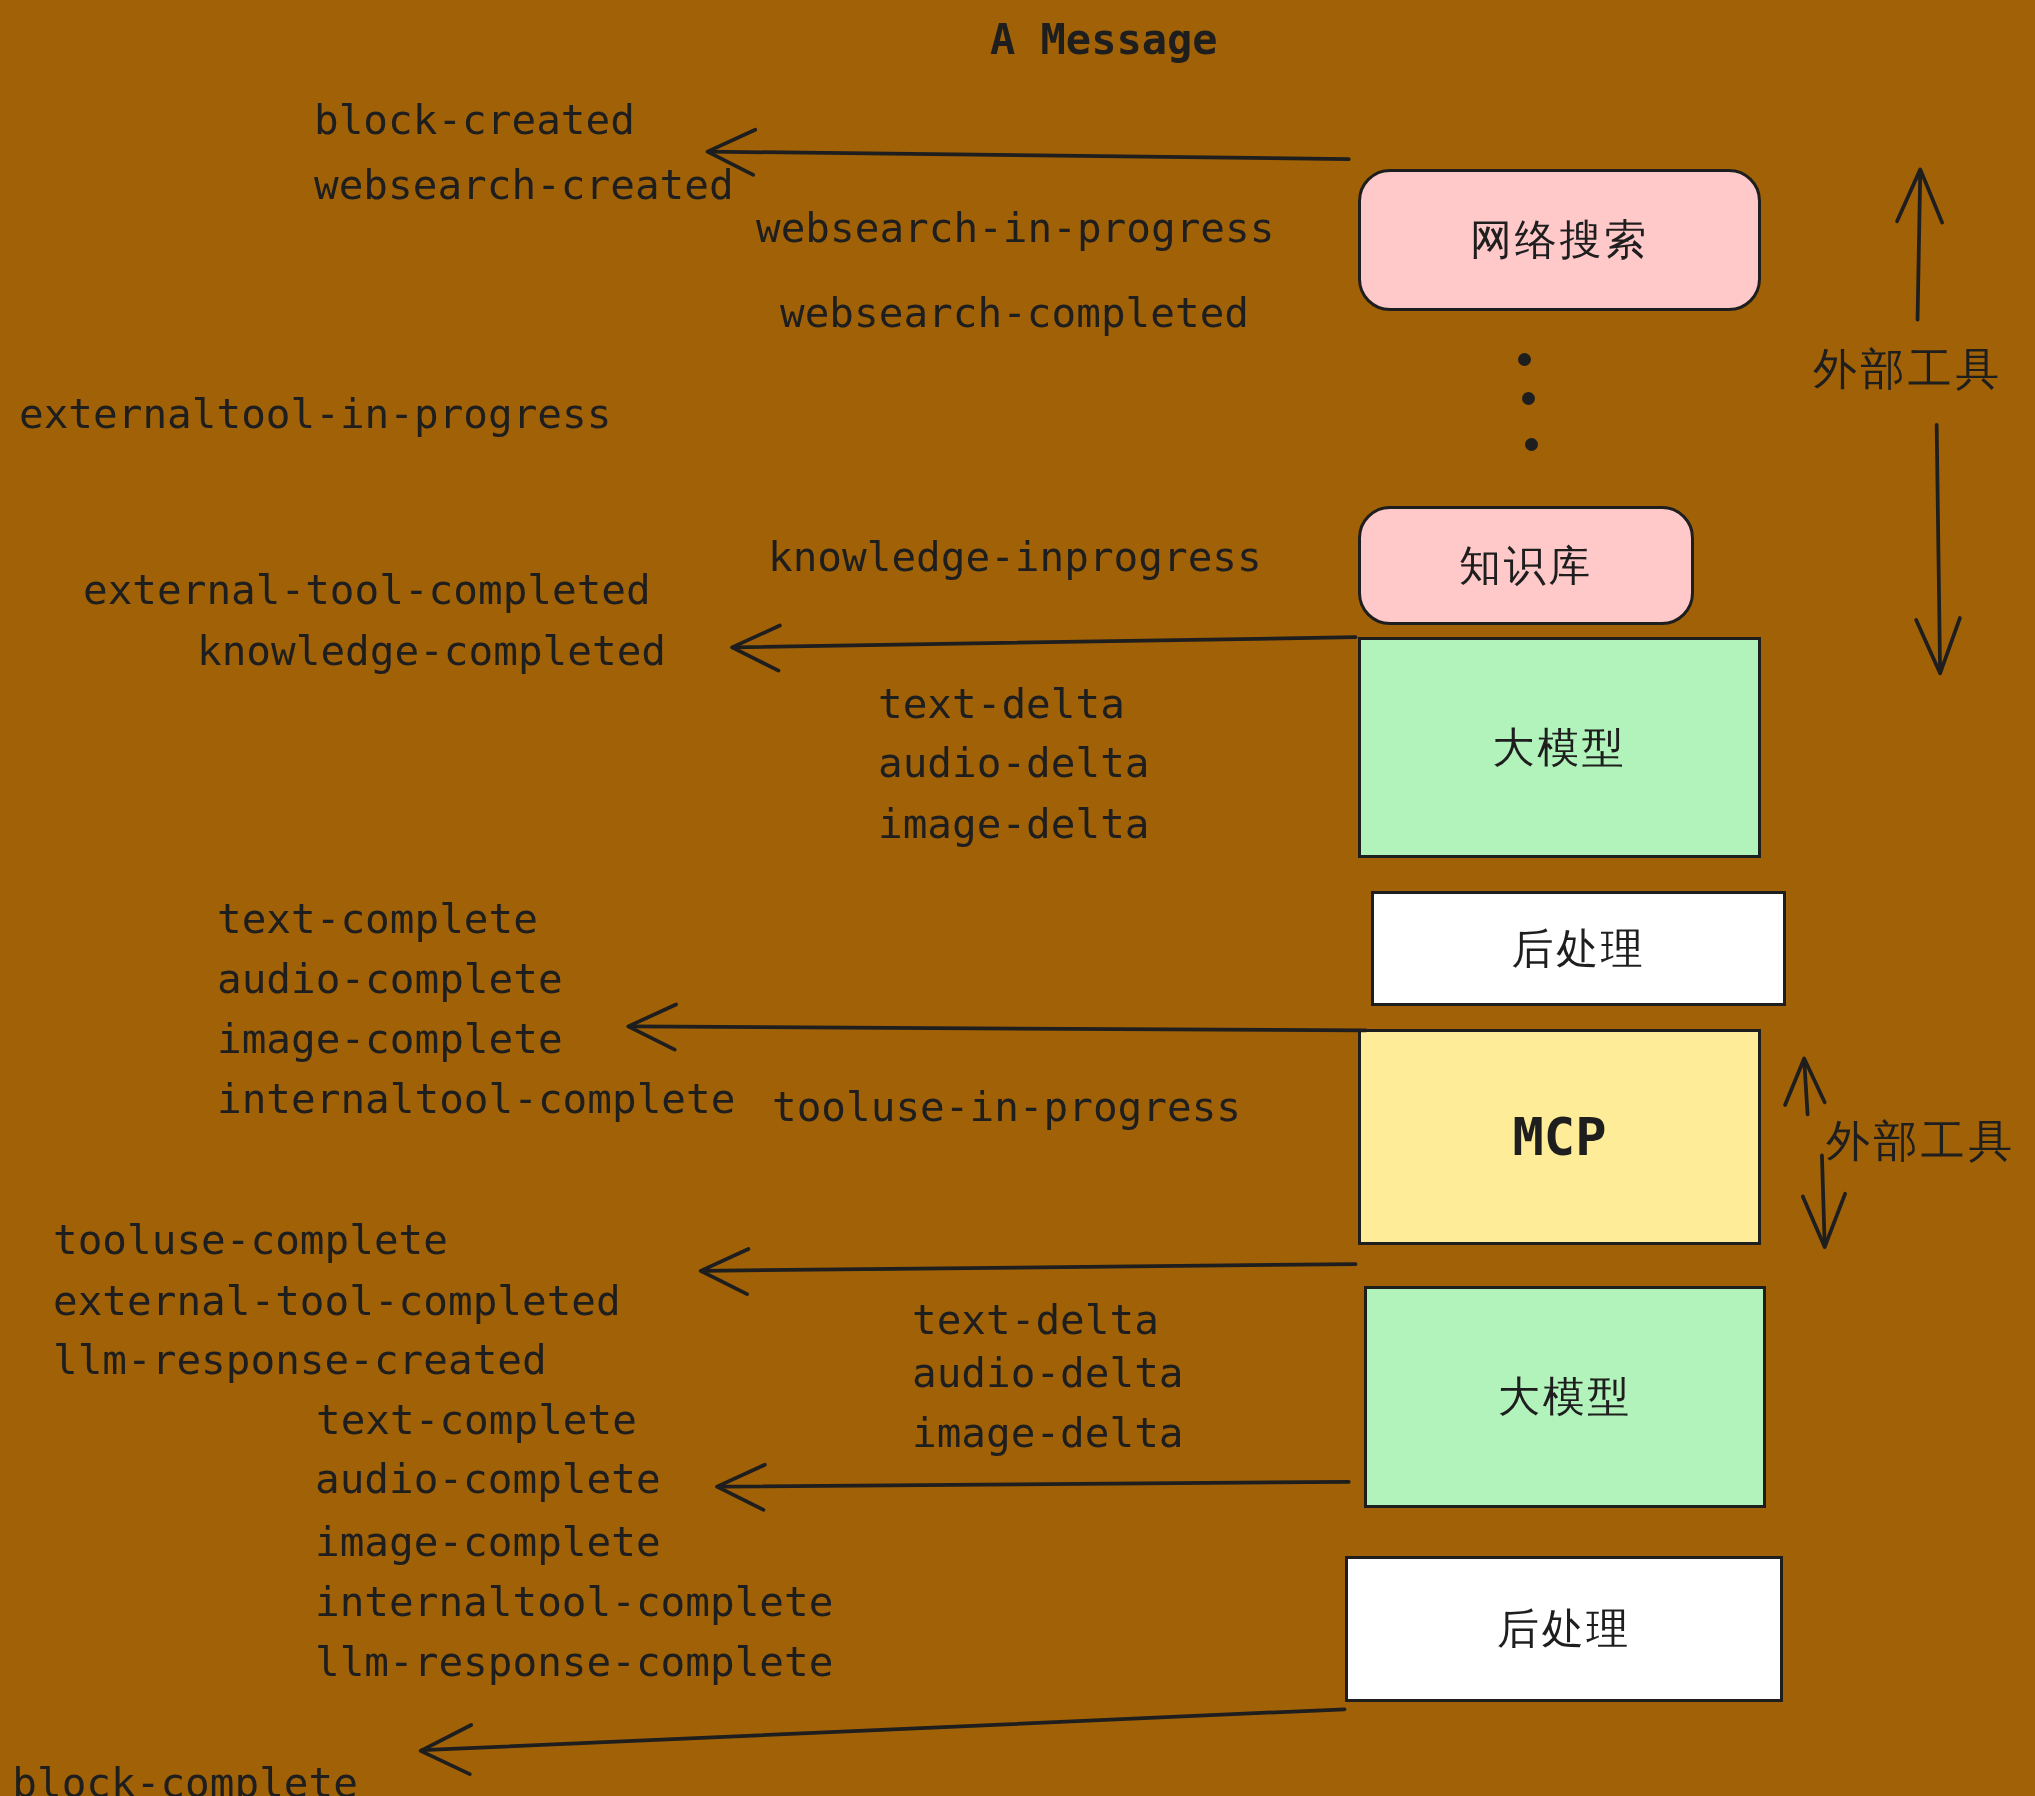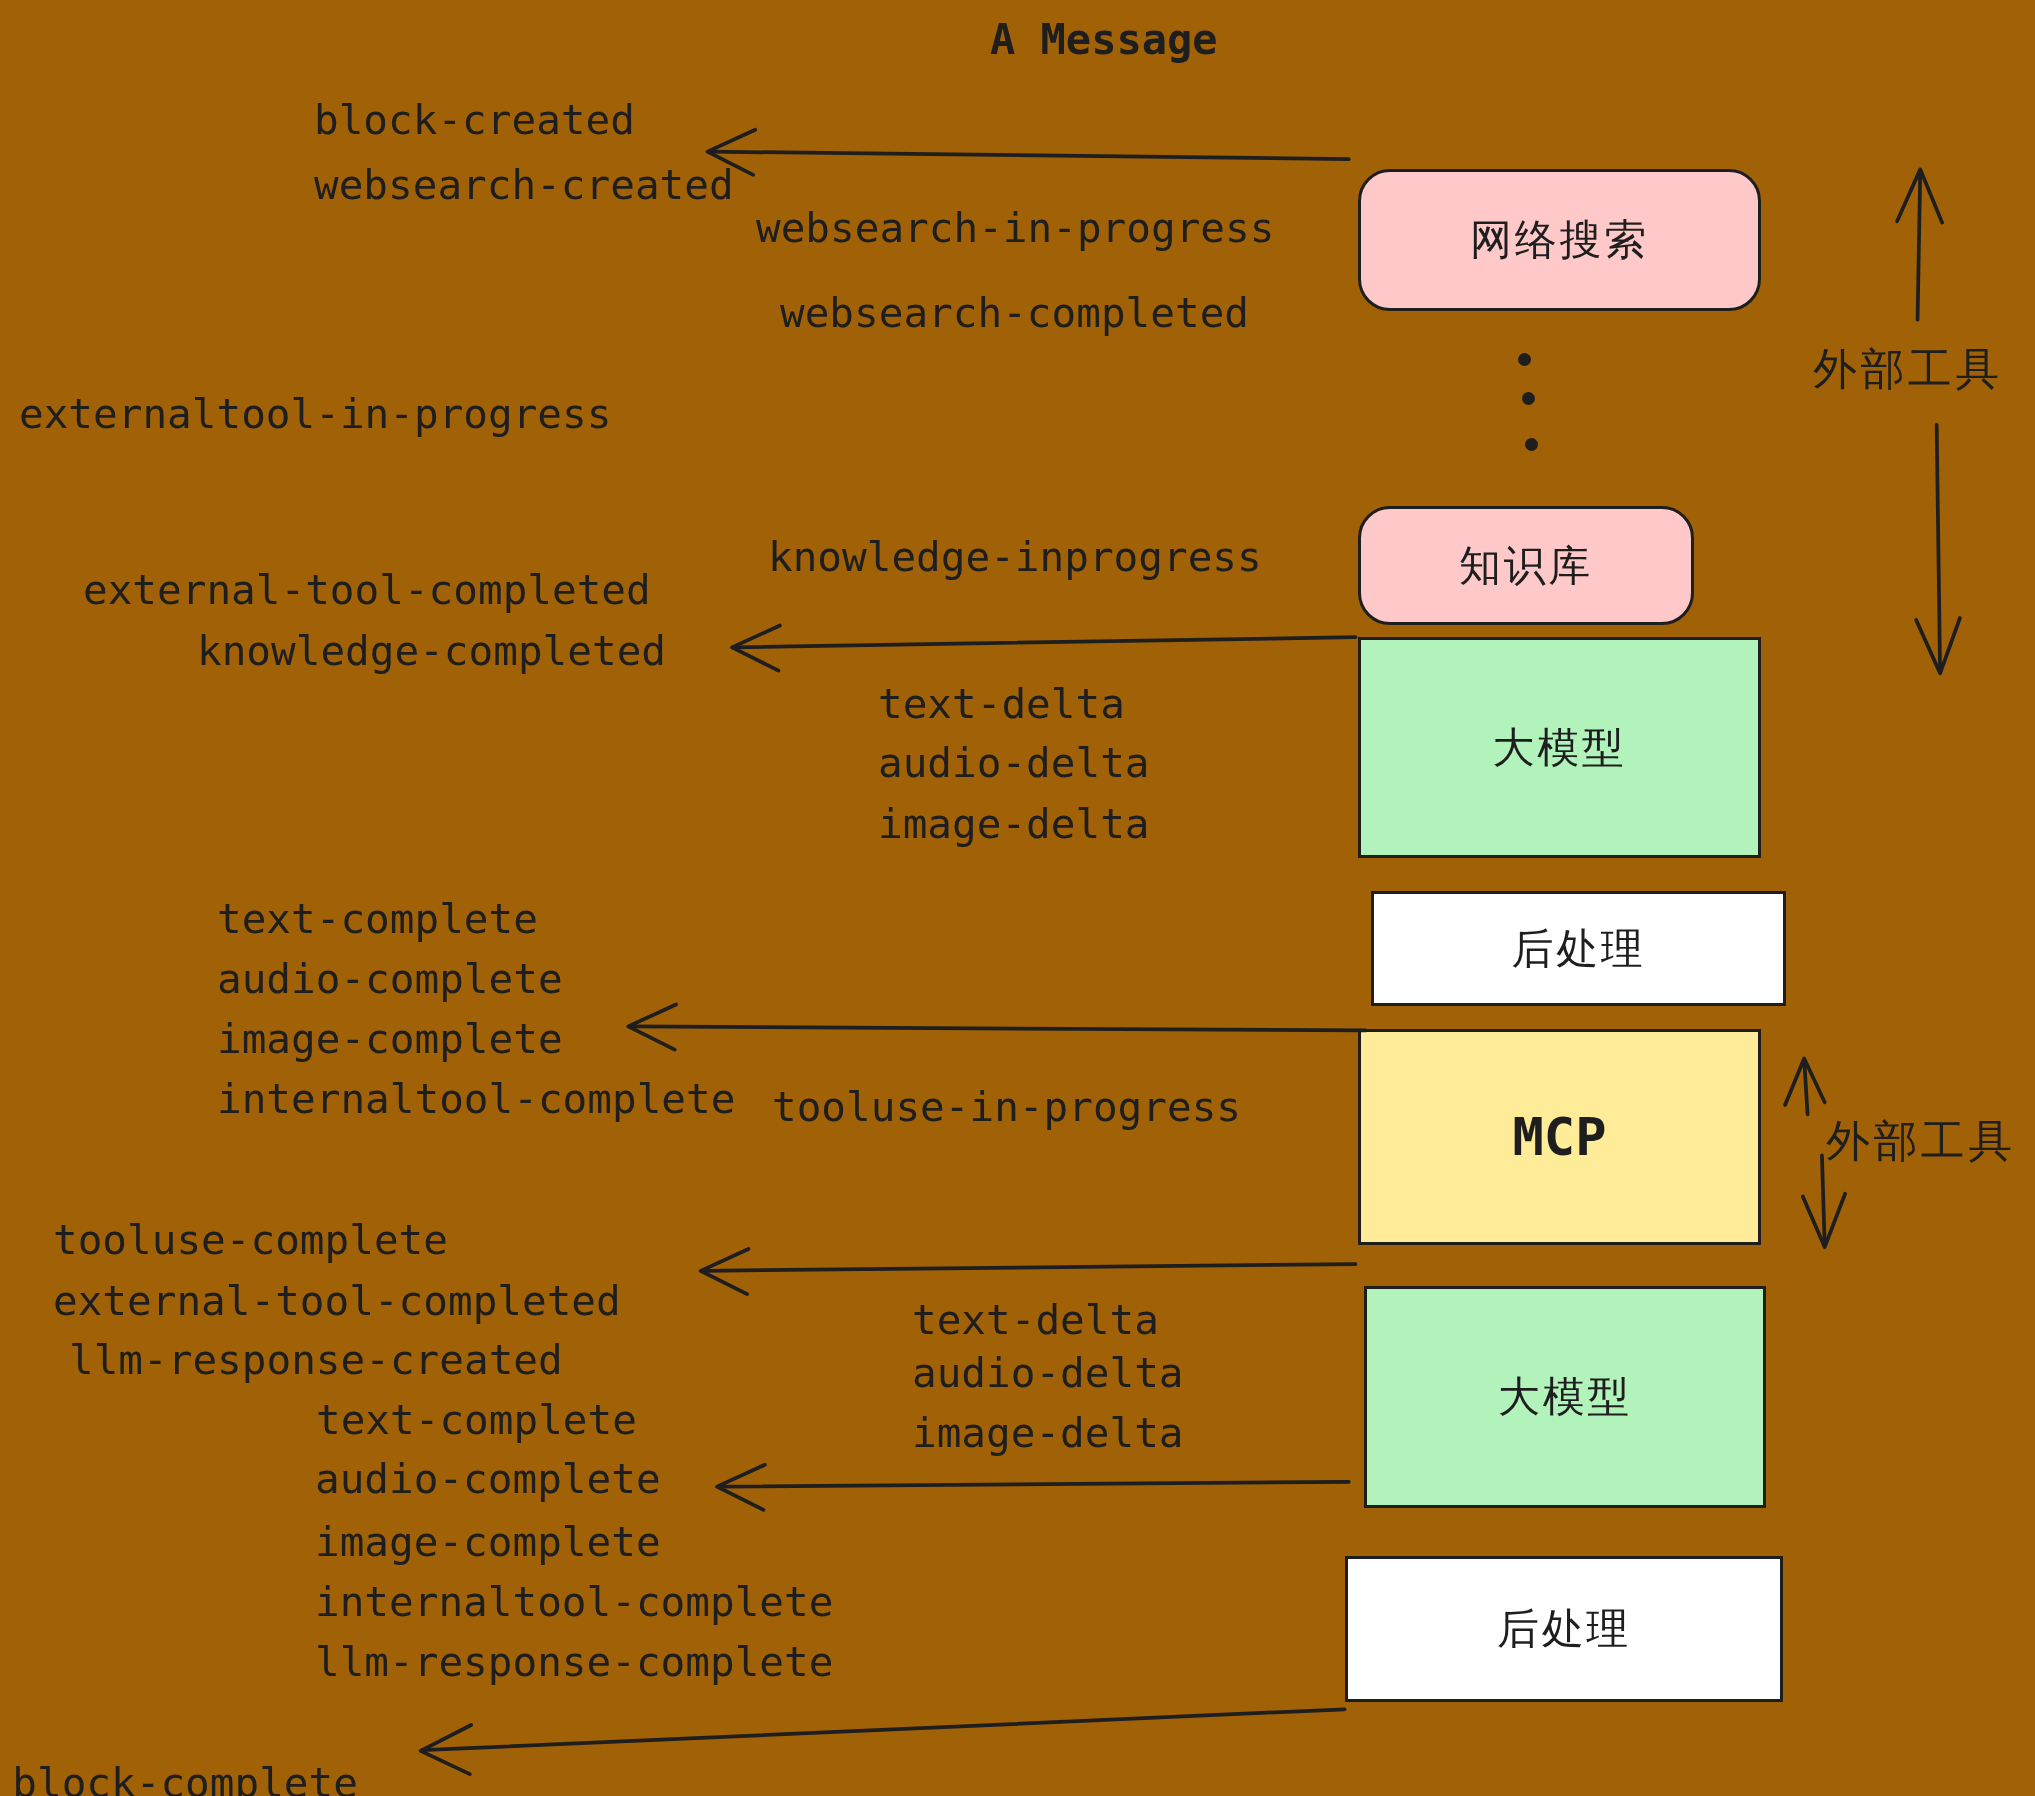--- a/index.html
+++ b/index.html
@@ -45,21 +45,21 @@
 
   <div class="ev" style="left:217px;top:898px;">text-complete</div>
   <div class="ev" style="left:217px;top:958px;">audio-complete</div>
   <div class="ev" style="left:217px;top:1018px;">image-complete</div>
   <div class="ev" style="left:217px;top:1078px;">internaltool-complete</div>
 
   <div class="ev" style="left:772px;top:1086px;">tooluse-in-progress</div>
 
   <div class="ev" style="left:53px;top:1219px;">tooluse-complete</div>
   <div class="ev" style="left:53px;top:1280px;">external-tool-completed</div>
-  <div class="ev" style="left:53px;top:1339px;margin-left:16px;">llm-response-created</div>
+  <div class="ev" style="left:53px;top:1339px;">llm-response-created</div>
 
   <div class="ev" style="left:912px;top:1299px;">text-delta</div>
   <div class="ev" style="left:912px;top:1352px;">audio-delta</div>
   <div class="ev" style="left:912px;top:1412px;">image-delta</div>
 
   <div class="ev" style="left:316px;top:1399px;">text-complete</div>
   <div class="ev" style="left:315px;top:1458px;">audio-complete</div>
   <div class="ev" style="left:315px;top:1521px;">image-complete</div>
   <div class="ev" style="left:315px;top:1581px;">internaltool-complete</div>
   <div class="ev" style="left:315px;top:1641px;">llm-response-complete</div>

